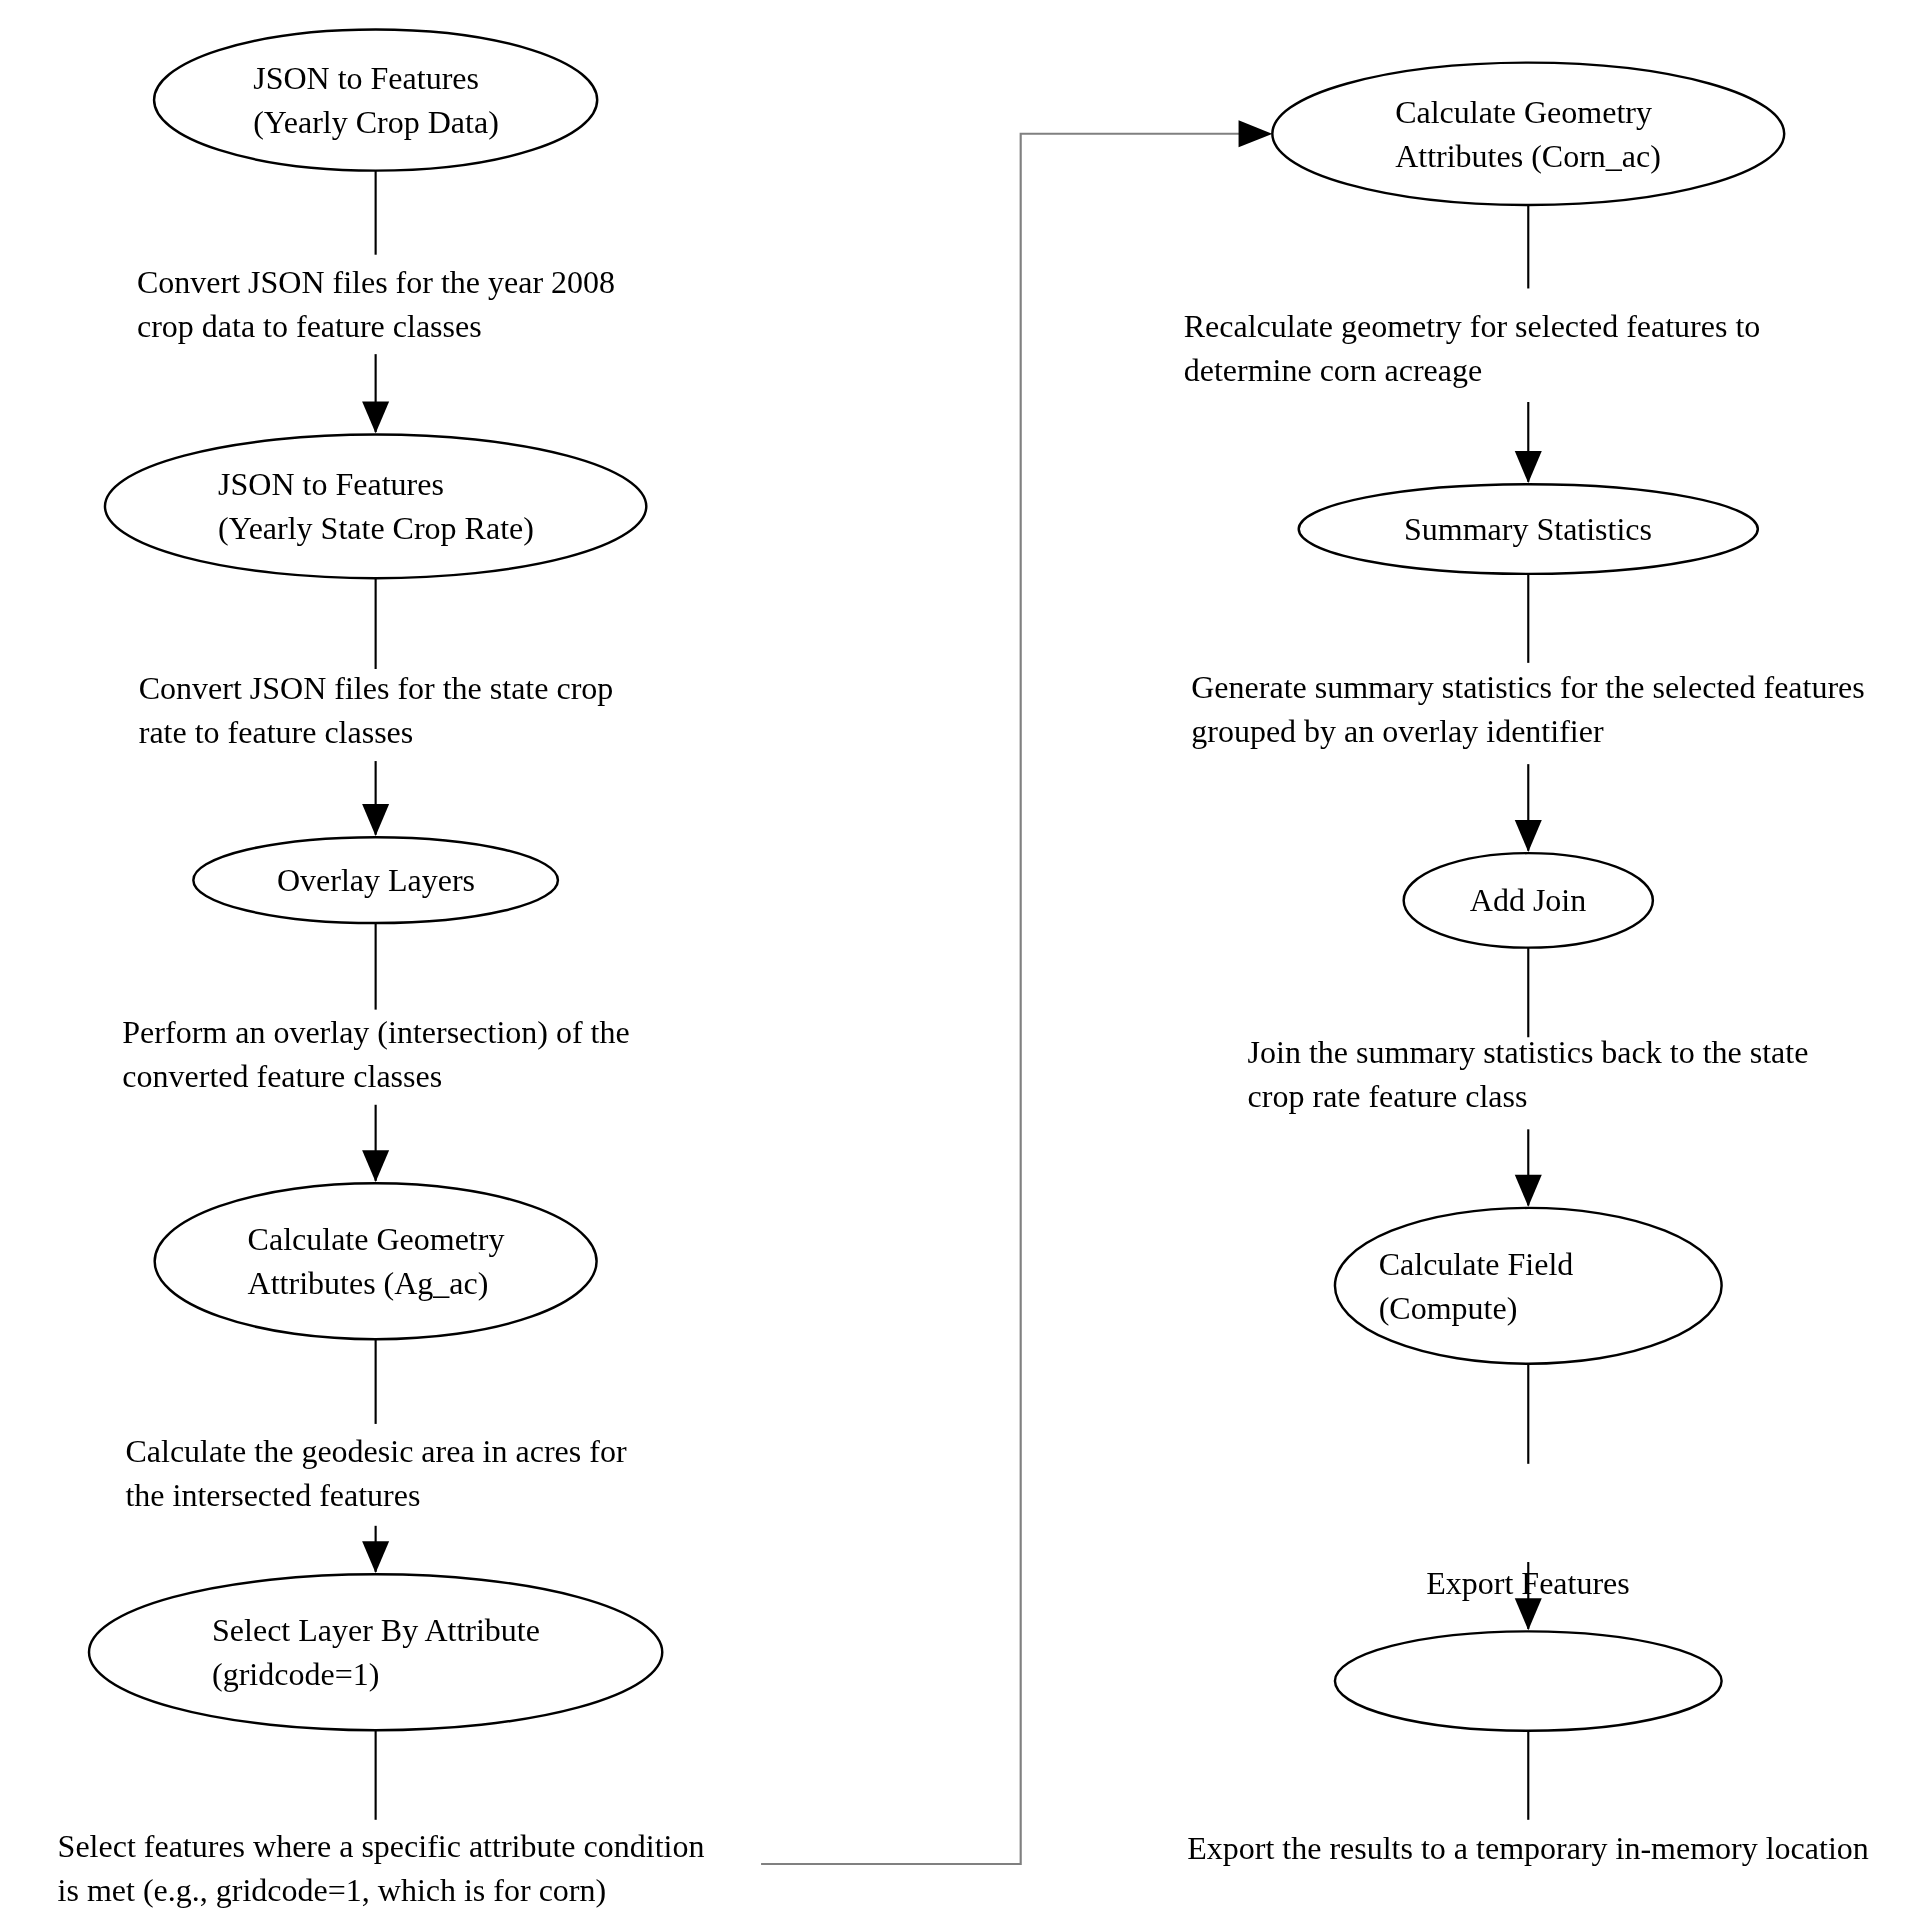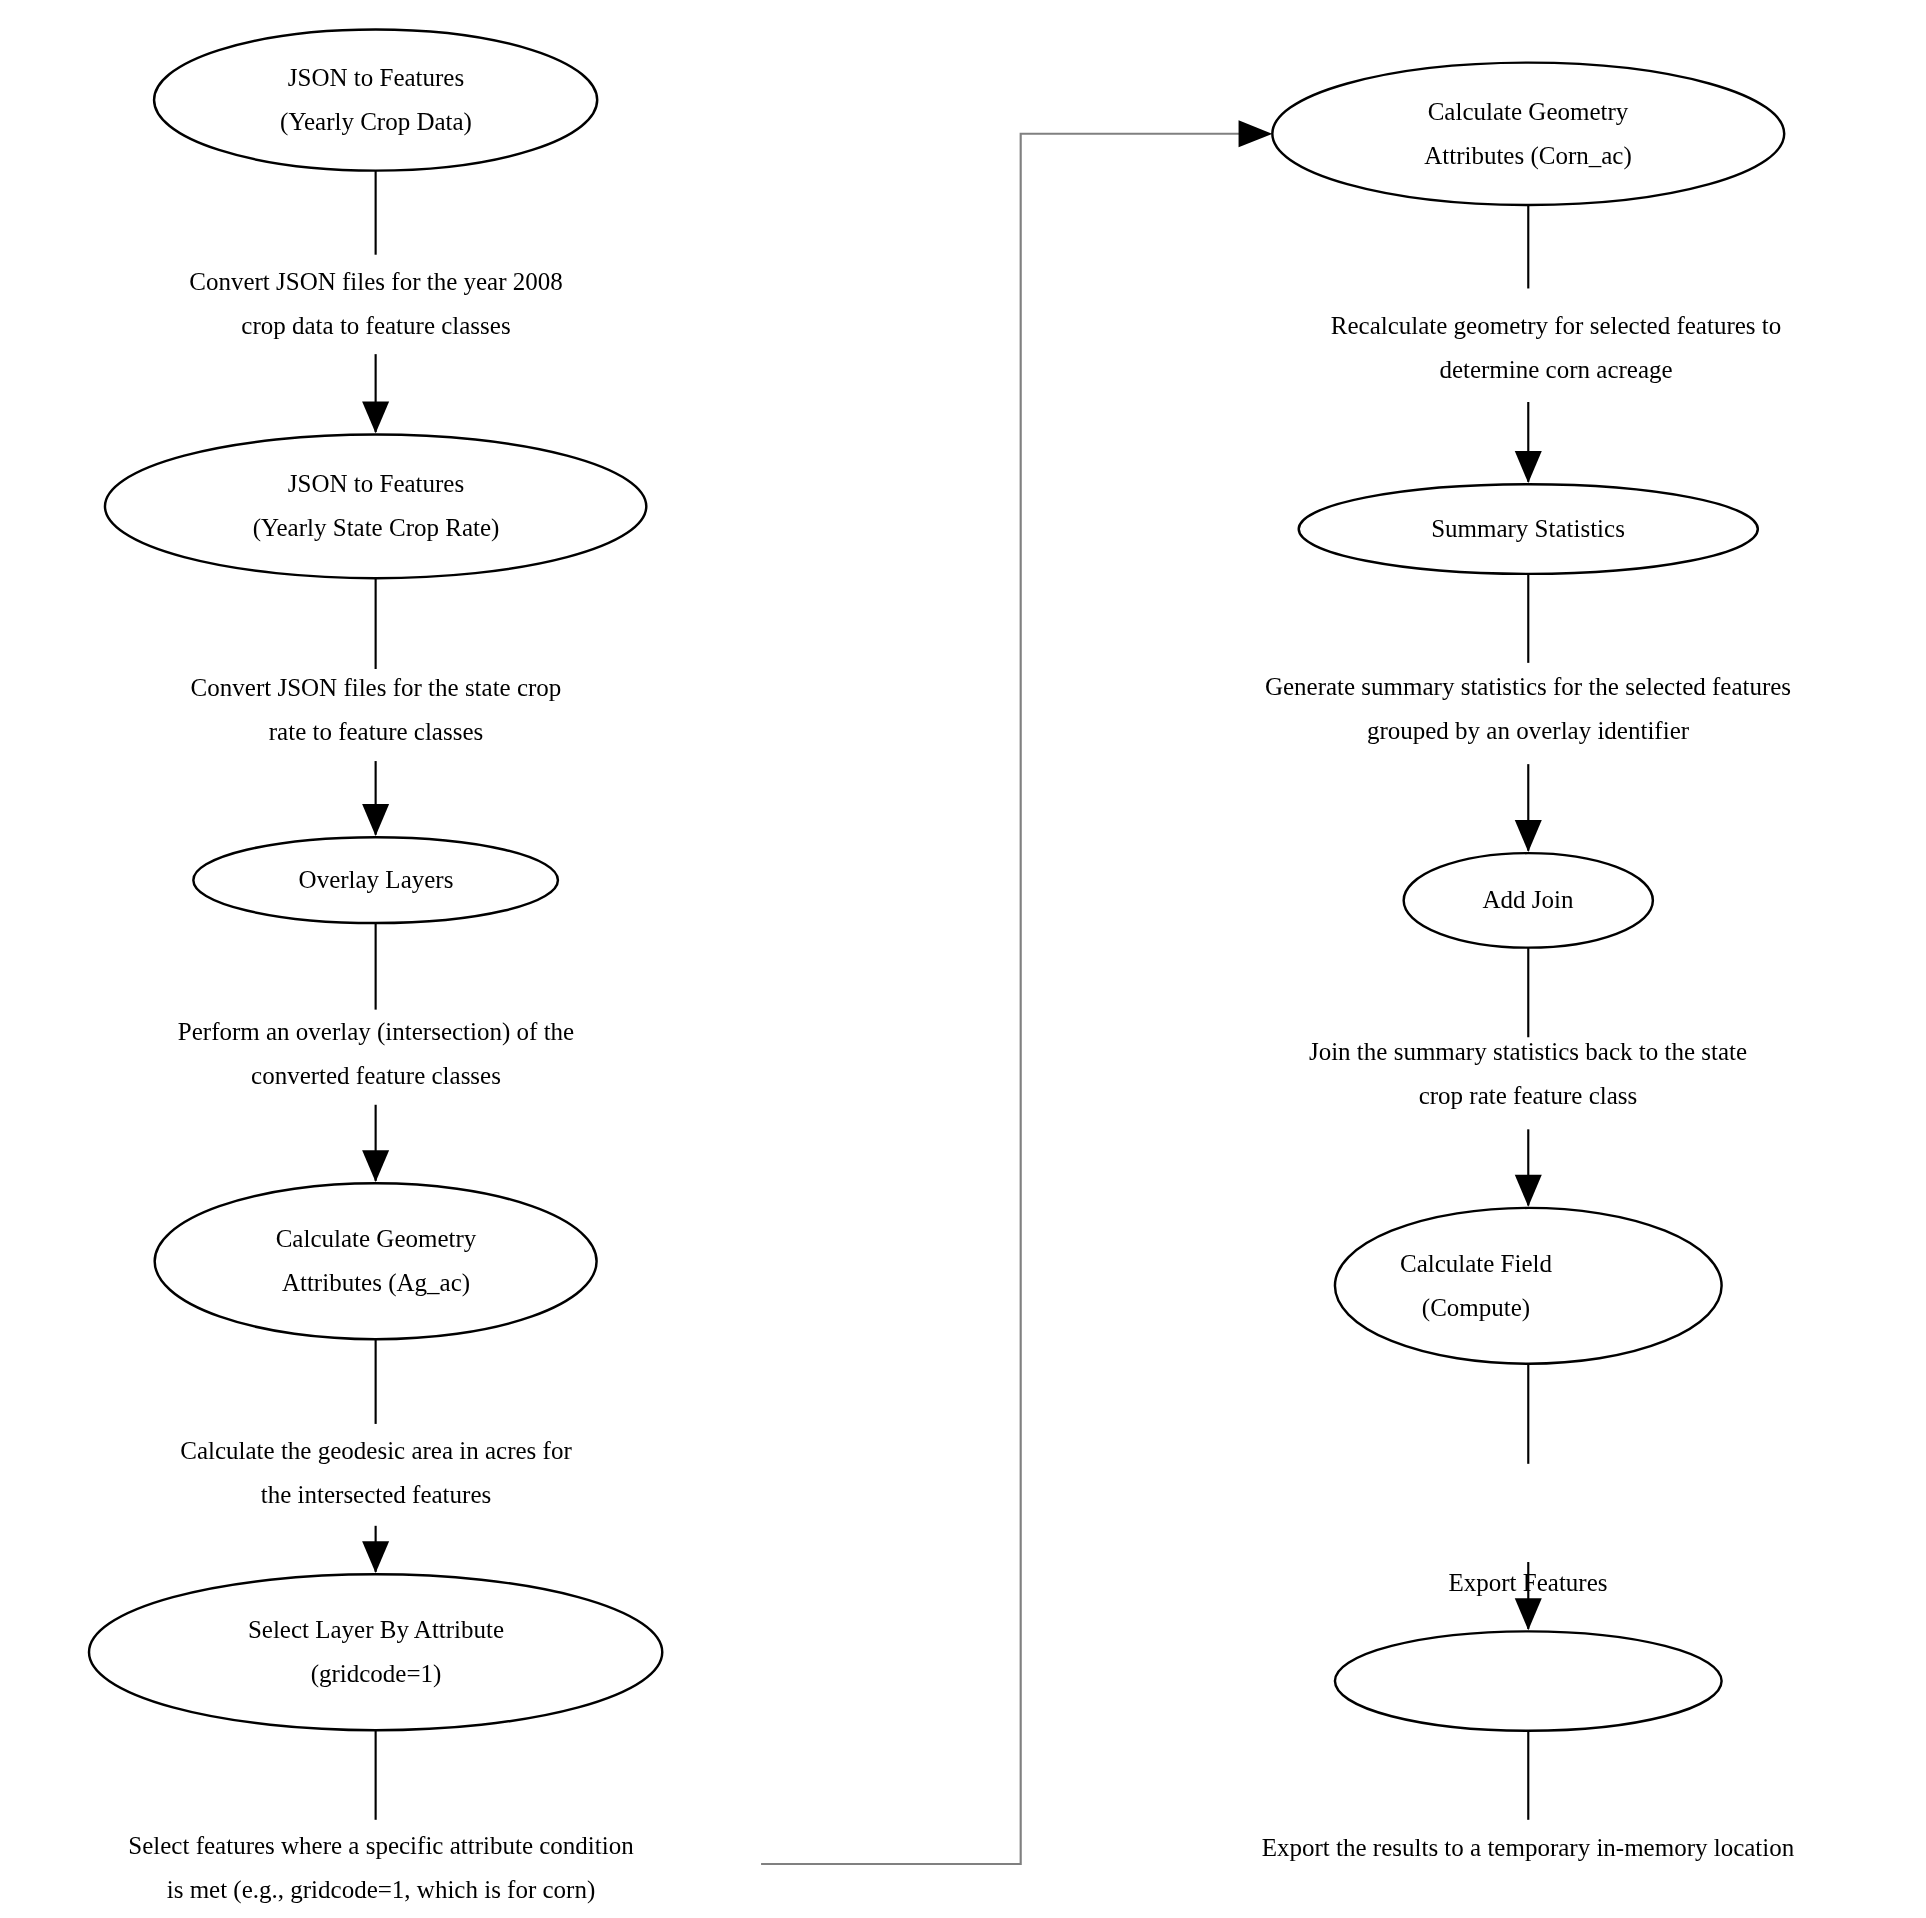--- a/index.html
+++ b/index.html
@@ -9,22 +9,21 @@
     height:1918px;
     background:#ffffff;
     font-family:"Liberation Serif","DejaVu Serif",serif;
     color:#000;
     overflow:hidden;
   }
   #wires{position:absolute;left:0;top:0;}
   .label{
     position:absolute;
     transform:translate(-50%,-50%);
-    text-align:center;
-    font-size:25px;
+    font-size:32px;
     line-height:44px;
     white-space:nowrap;
   }
   .label span{display:block;}
 </style>
 </head>
 <body>
 
 <div id="canvas">
 
@@ -125,21 +124,21 @@
     <span>Add Join</span>
   </div>
   <div class="label" style="left:1476px;top:1286px">
     <span>Calculate Field</span>
     <span>(Compute)</span>
   </div>
   <div class="label" style="left:1528px;top:1583px">
     <span>Export Features</span>
   </div>
 
-  <div class="label" style="left:1556px;top:348px">
+  <div class="label" style="left:1472px;top:348px">
     <span>Recalculate geometry for selected features to</span>
     <span>determine corn acreage</span>
   </div>
   <div class="label" style="left:1528px;top:709px">
     <span>Generate summary statistics for the selected features</span>
     <span>grouped by an overlay identifier</span>
   </div>
   <div class="label" style="left:1528px;top:1074px">
     <span>Join the summary statistics back to the state</span>
     <span>crop rate feature class</span>

